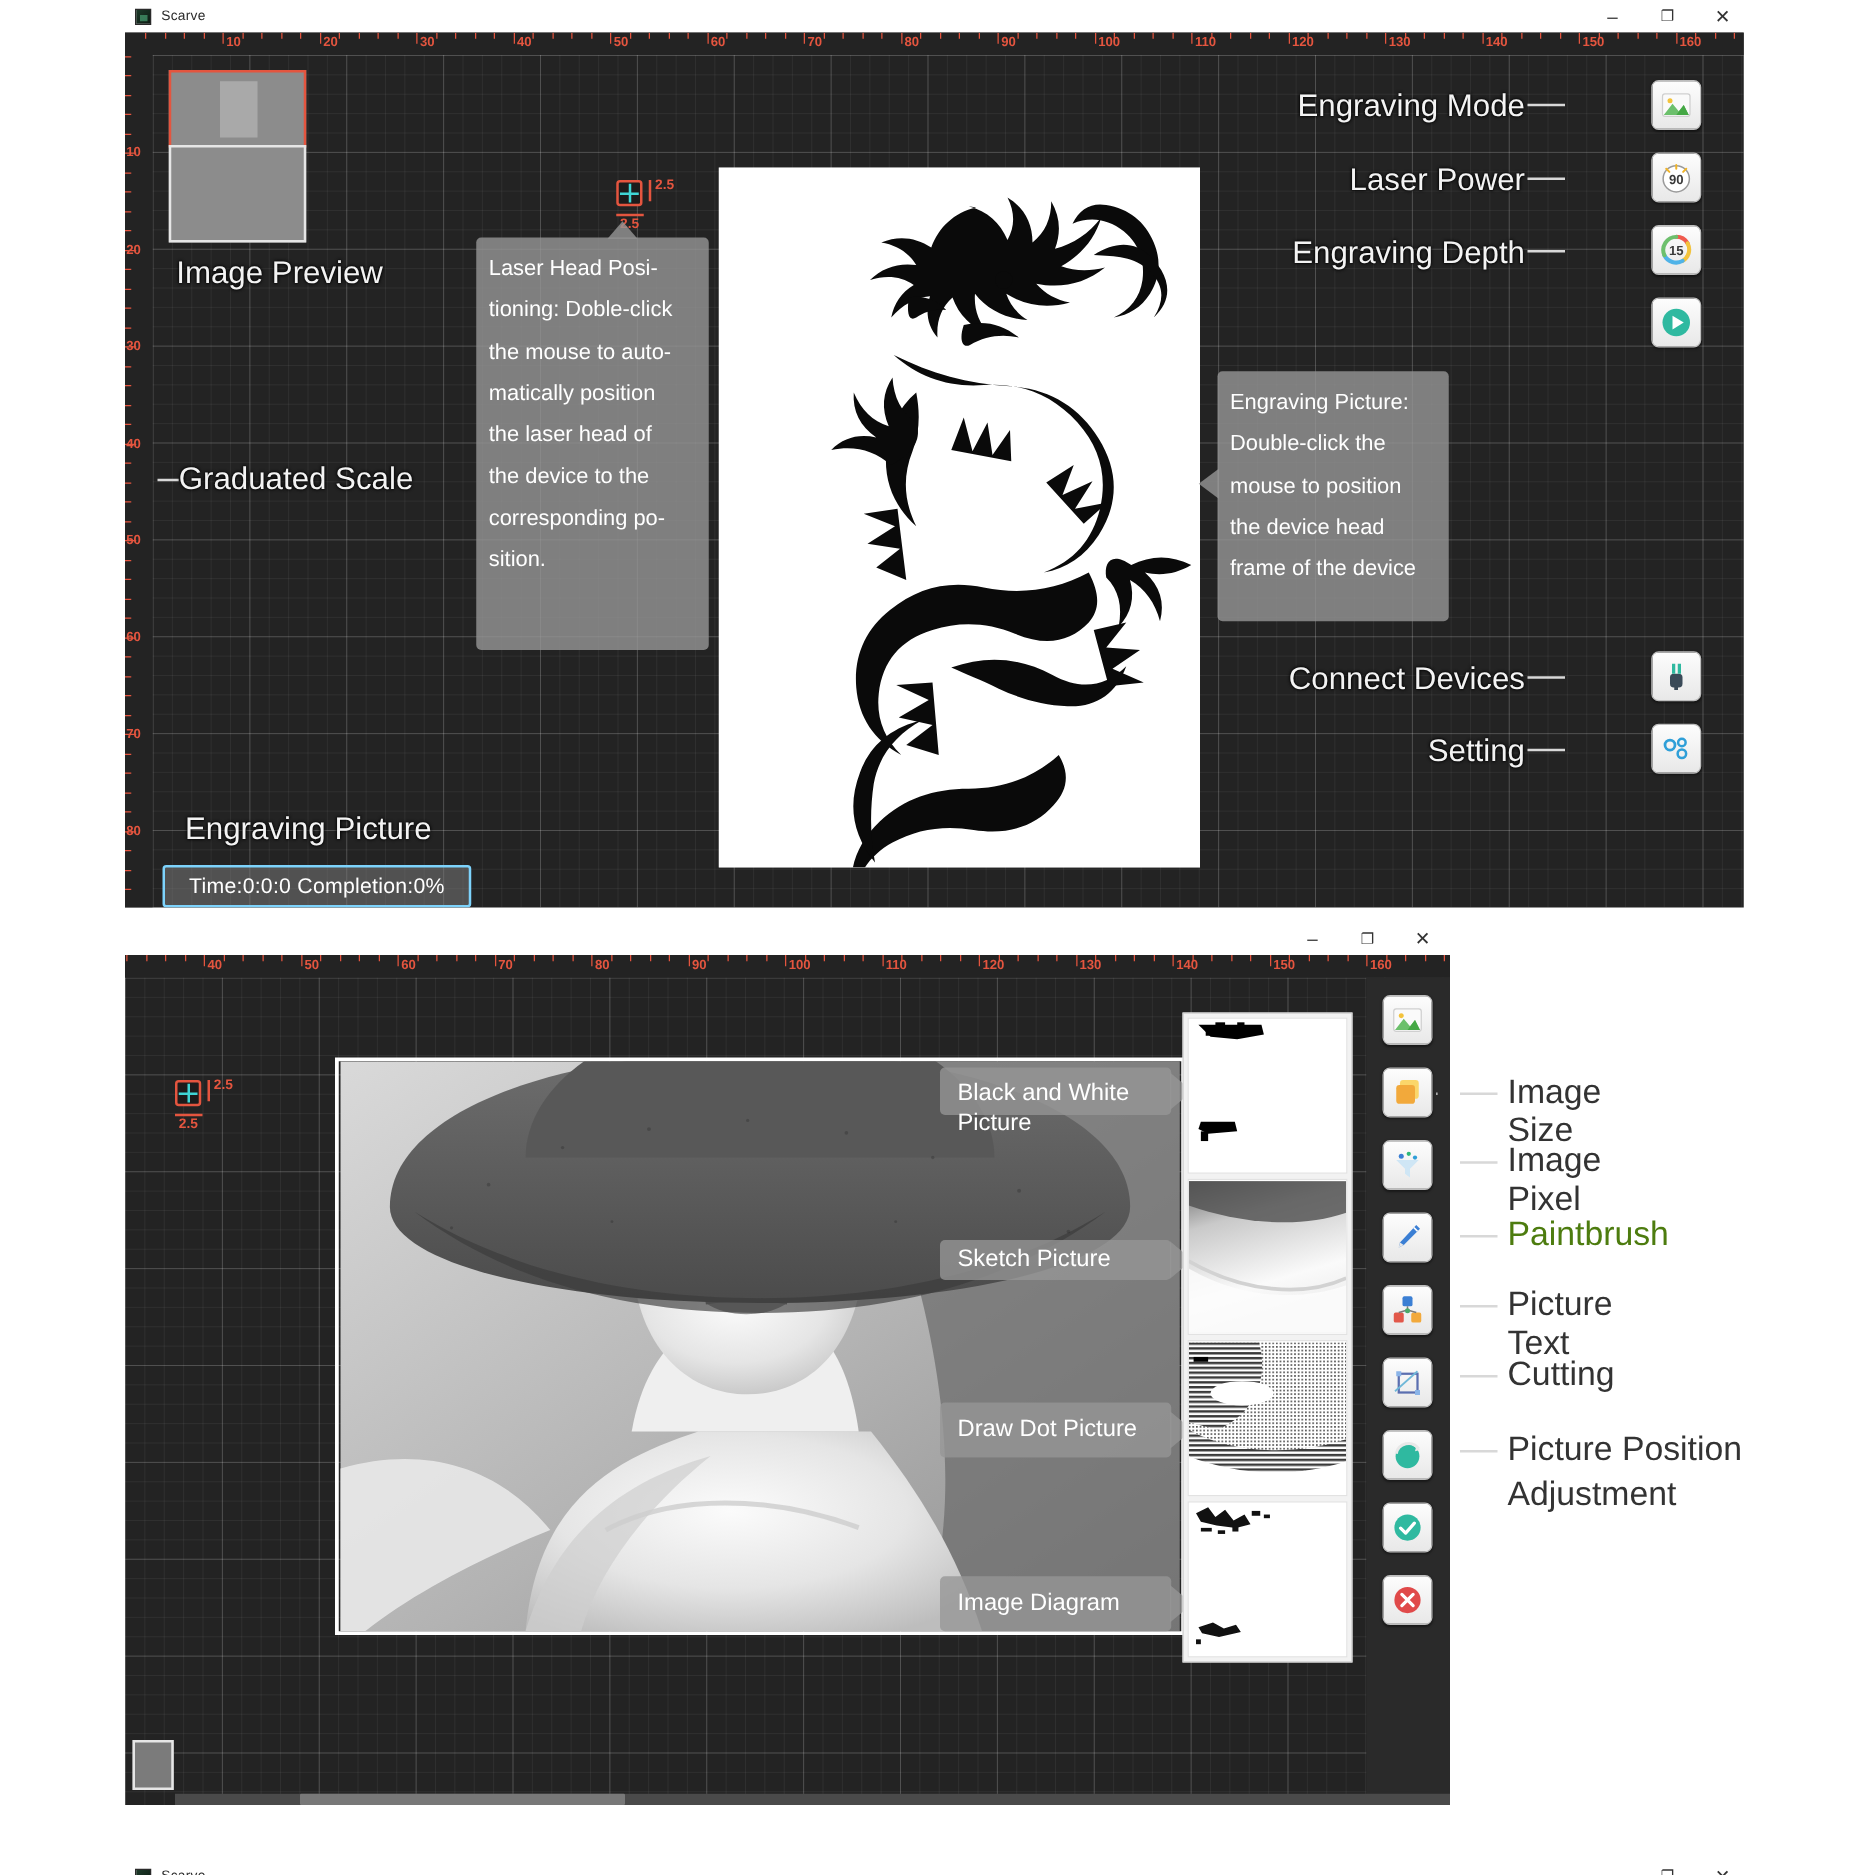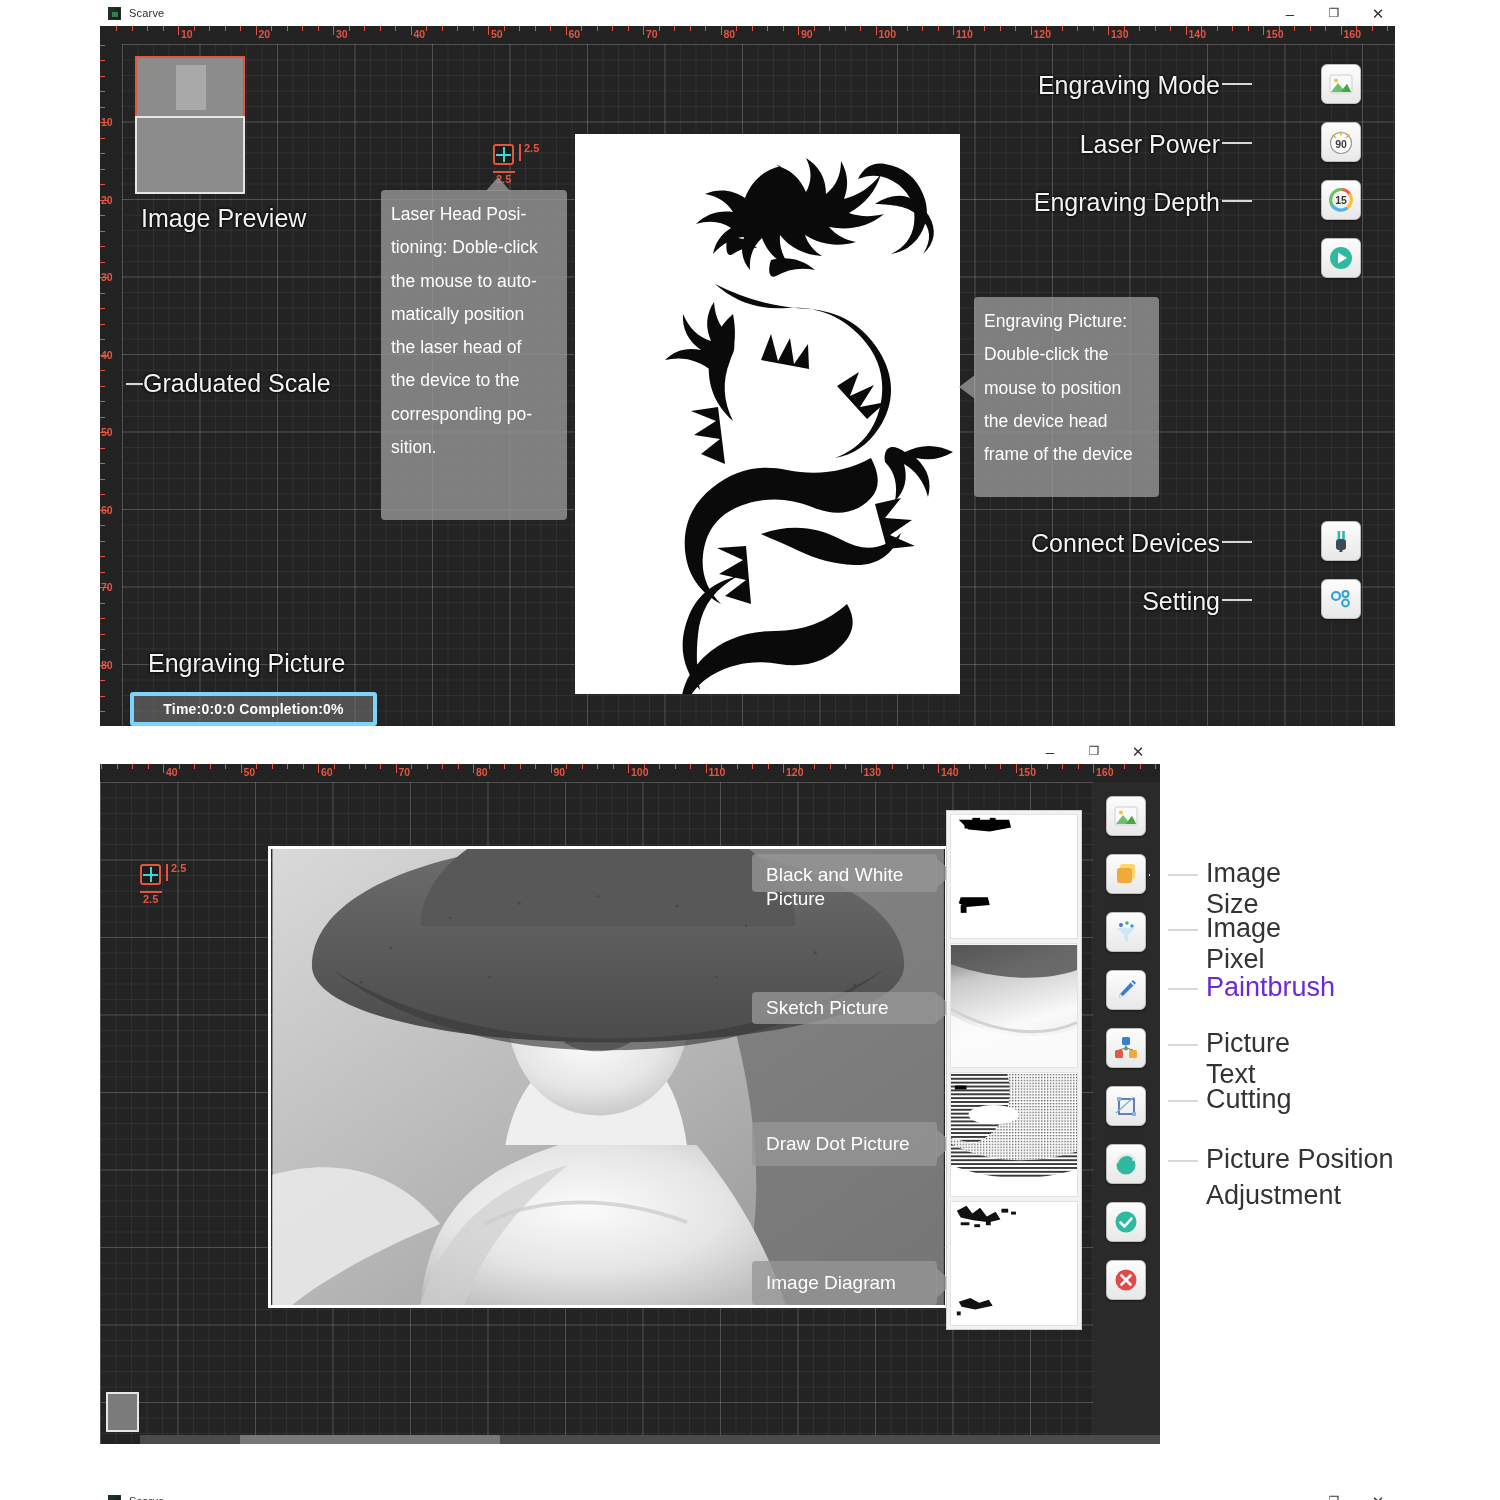--- a/index.html
+++ b/index.html
@@ -157,23 +157,23 @@
   
   .prevbox {
     position: absolute;
     background: #8a8a8a; border: 2px solid #e6e6e6;
   }
   .prevbox.sel { border-color: #e4553f; }
 
   .statusbar {
     position: absolute;
     background: rgba(120,120,120,0.55);
-    border: 4px solid #7dd3fc;
+    border: 2px solid #7dd3fc;
     border-radius: 3px;
-    color: #fff; font-size: 14px; font-weight: 700;
+    color: #fff; font-size: 17px; font-weight: 400;
     display: flex; align-items: center; justify-content: center;
     letter-spacing: .2px;
   }
 
   
   .artboard {
     position: absolute; background: #ffffff; overflow: hidden;
   }
 
   
@@ -882,21 +882,21 @@
 </div>
 
 <div style="position:absolute; left:1160px; top:738px;">
   <div class="leader" style="left:8px; top:136px; width:30px;"></div>
   <div style="position:absolute; left:46px; top:120px; font-size:27px; color:#333;">Image Size</div>
 
   <div class="leader" style="left:8px; top:191px; width:30px;"></div>
   <div style="position:absolute; left:46px; top:175px; font-size:27px; color:#333;">Image Pixel</div>
 
   <div class="leader" style="left:8px; top:250px; width:30px;"></div>
-  <div style="position:absolute; left:46px; top:234px; font-size:27px; color:#6d28d9;text-align:center;">Paintbrush</div>
+  <div style="position:absolute; left:46px; top:234px; font-size:27px; color:#4d7c0f;text-align:center;">Paintbrush</div>
 
   <div class="leader" style="left:8px; top:306px; width:30px;"></div>
   <div style="position:absolute; left:46px; top:290px; font-size:27px; color:#333;">Picture Text</div>
 
   <div class="leader" style="left:8px; top:362px; width:30px;"></div>
   <div style="position:absolute; left:46px; top:346px; font-size:27px; color:#333;">Cutting</div>
 
   <div class="leader" style="left:8px; top:422px; width:30px;"></div>
   <div style="position:absolute; left:46px; top:404px; font-size:27px; color:#333; width:215px; line-height:1.33;">Picture Position Adjustment</div>
 </div>

